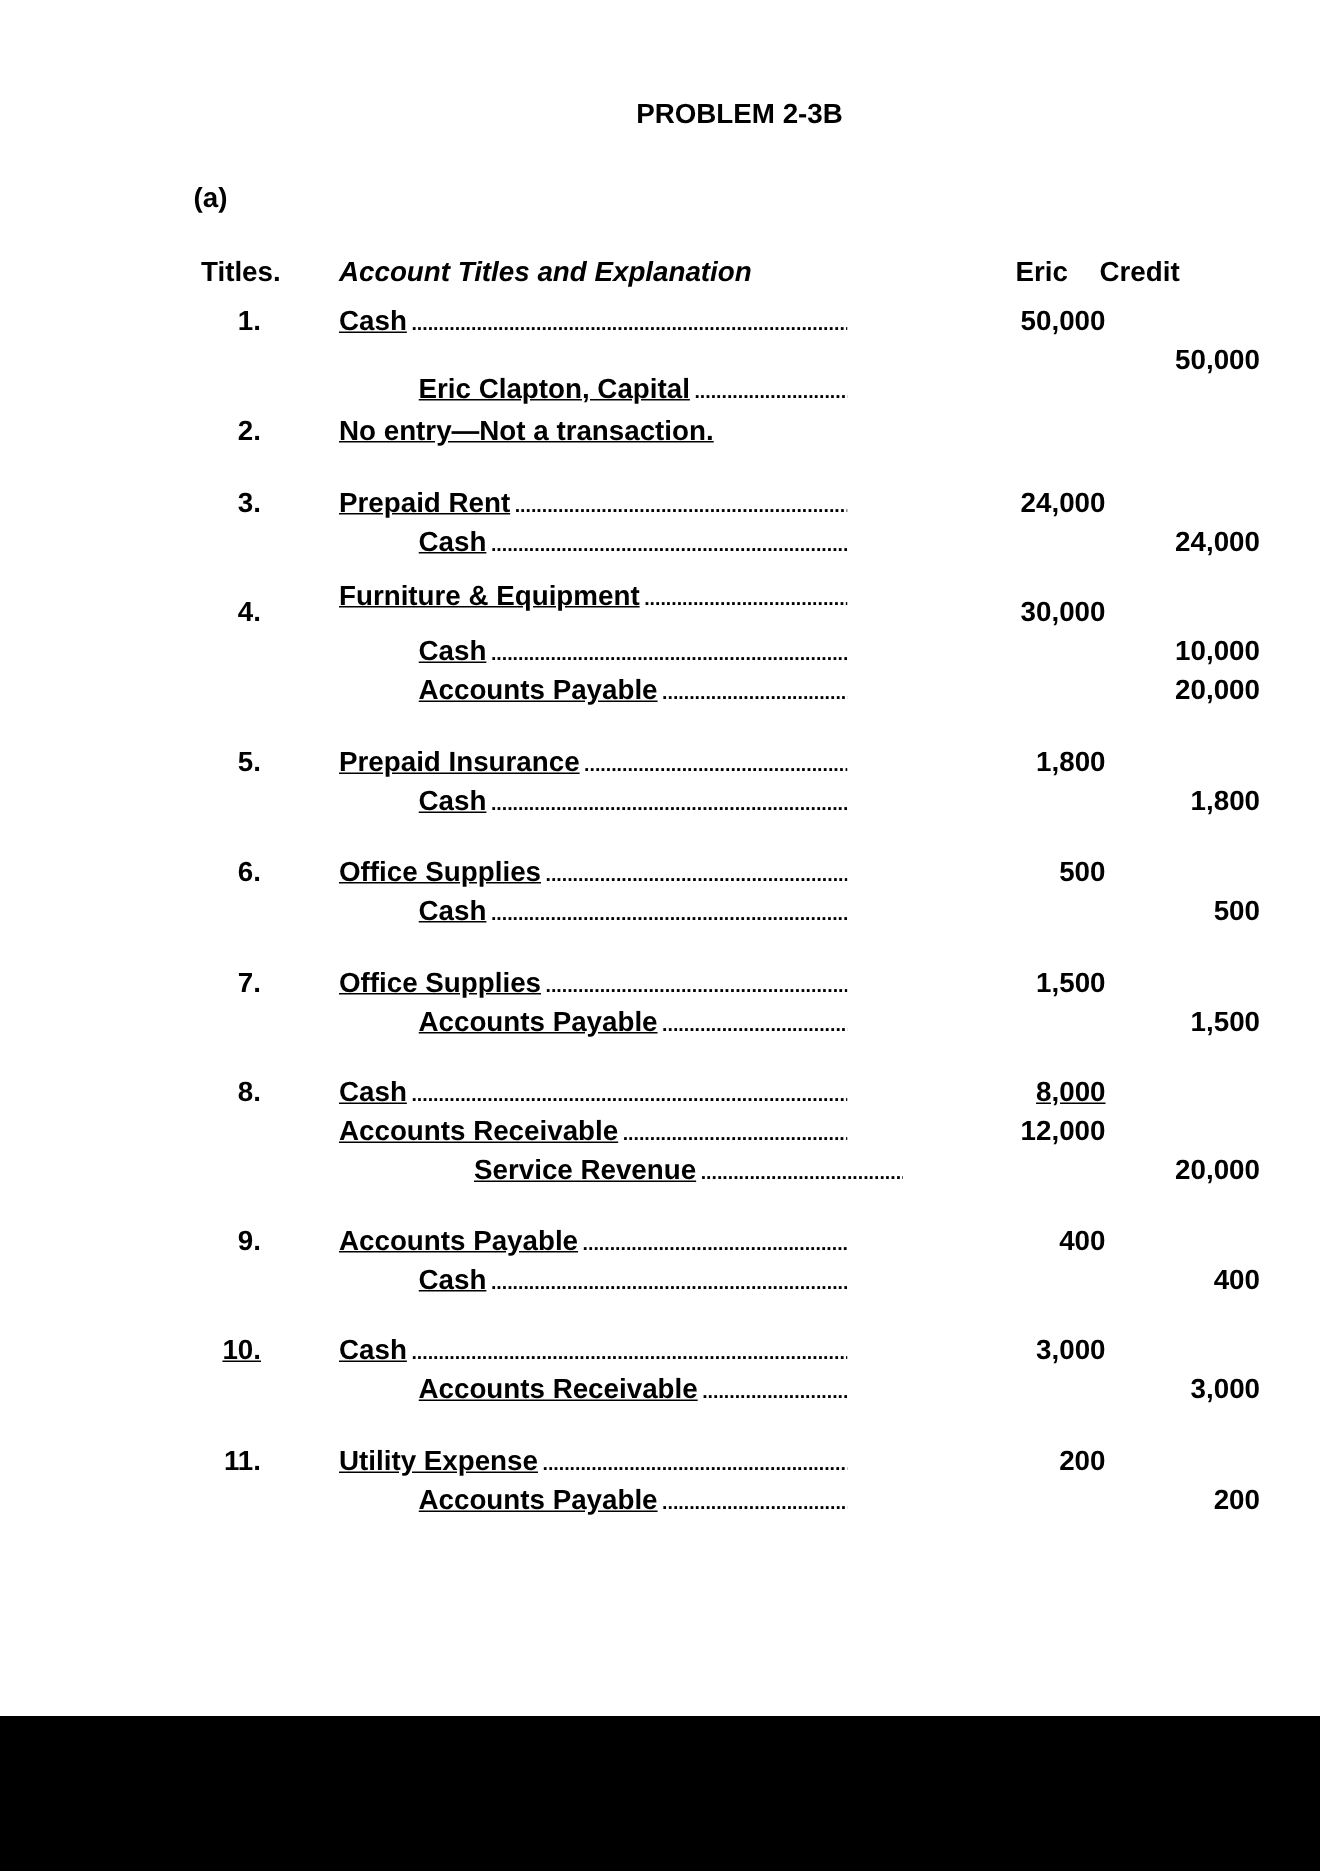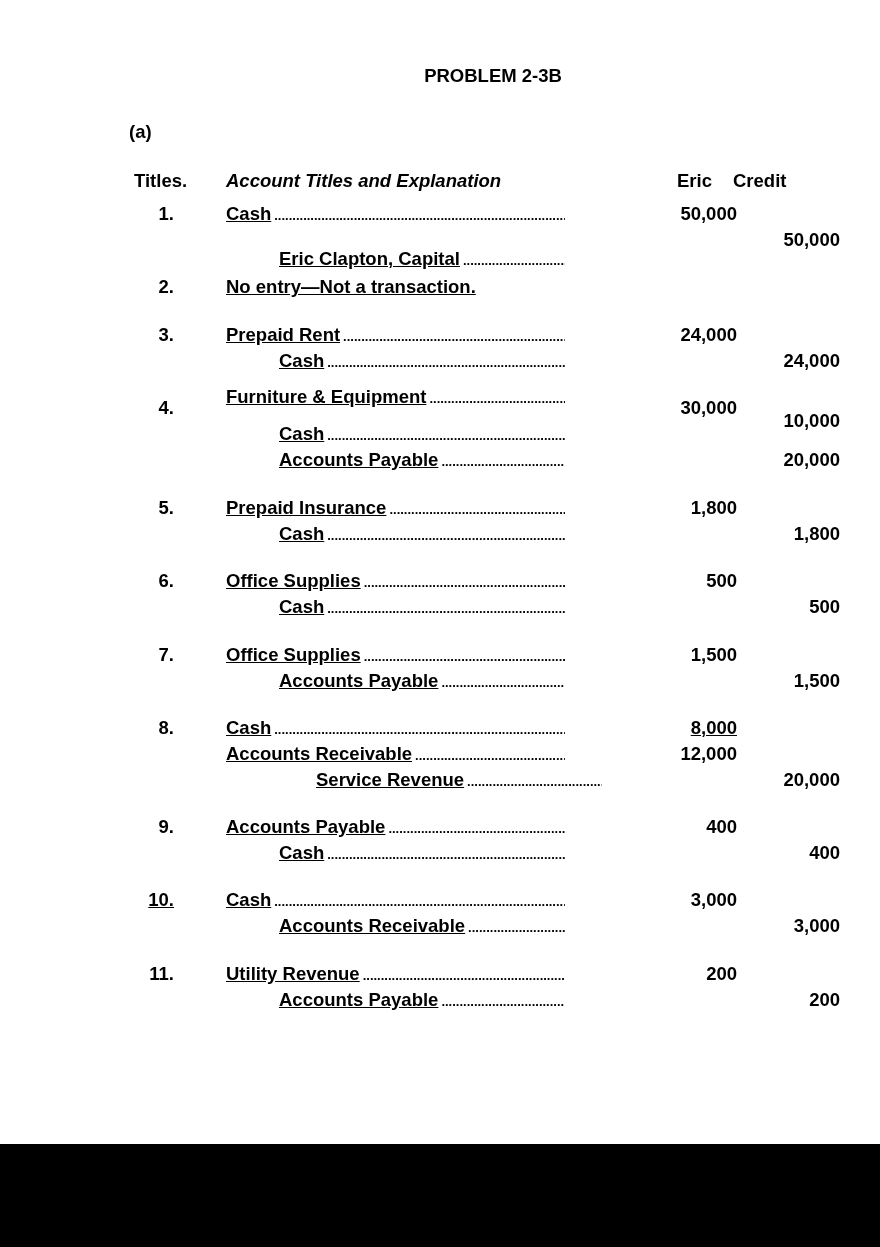--- a/index.html
+++ b/index.html
@@ -59,21 +59,21 @@
     <div class="abs num" style="top: 397px;">4.</div>
     <div class="abs acct" style="top: 386px; left: 226px; width: 339px;">
       <span class="lbl">Furniture &amp; Equipment</span>
       <span class="dots"></span>
     </div>
     <div class="abs debit" style="top: 397px;">30,000</div>
     <div class="abs acct" style="top: 423px; left: 279px; width: 286px;">
       <span class="lbl">Cash</span>
       <span class="dots"></span>
     </div>
-    <div class="abs credit" style="top: 410px;">10,000</div>
+    <div class="abs credit" style="top: 423px;">10,000</div>
     <div class="abs acct" style="top: 449px; left: 279px; width: 286px;">
       <span class="lbl">Accounts Payable</span>
       <span class="dots"></span>
     </div>
     <div class="abs credit" style="top: 449px;">20,000</div>
     <div class="abs num" style="top: 497px;">5.</div>
     <div class="abs acct" style="top: 497px; left: 226px; width: 339px;">
       <span class="lbl">Prepaid Insurance</span>
       <span class="dots"></span>
     </div>
@@ -138,21 +138,21 @@
       <span class="dots"></span>
     </div>
     <div class="abs debit" style="top: 889px;">3,000</div>
     <div class="abs acct" style="top: 915px; left: 279px; width: 286px;">
       <span class="lbl">Accounts Receivable</span>
       <span class="dots"></span>
     </div>
     <div class="abs credit" style="top: 915px;">3,000</div>
     <div class="abs num" style="top: 963px;">11.</div>
     <div class="abs acct" style="top: 963px; left: 226px; width: 339px;">
-      <span class="lbl">Utility Revenue</span>
+      <span class="lbl">Utility Expense</span>
       <span class="dots"></span>
     </div>
     <div class="abs debit" style="top: 963px;">200</div>
     <div class="abs acct" style="top: 989px; left: 279px; width: 286px;">
       <span class="lbl">Accounts Payable</span>
       <span class="dots"></span>
     </div>
     <div class="abs credit" style="top: 989px;">200</div>
   </div>
 

